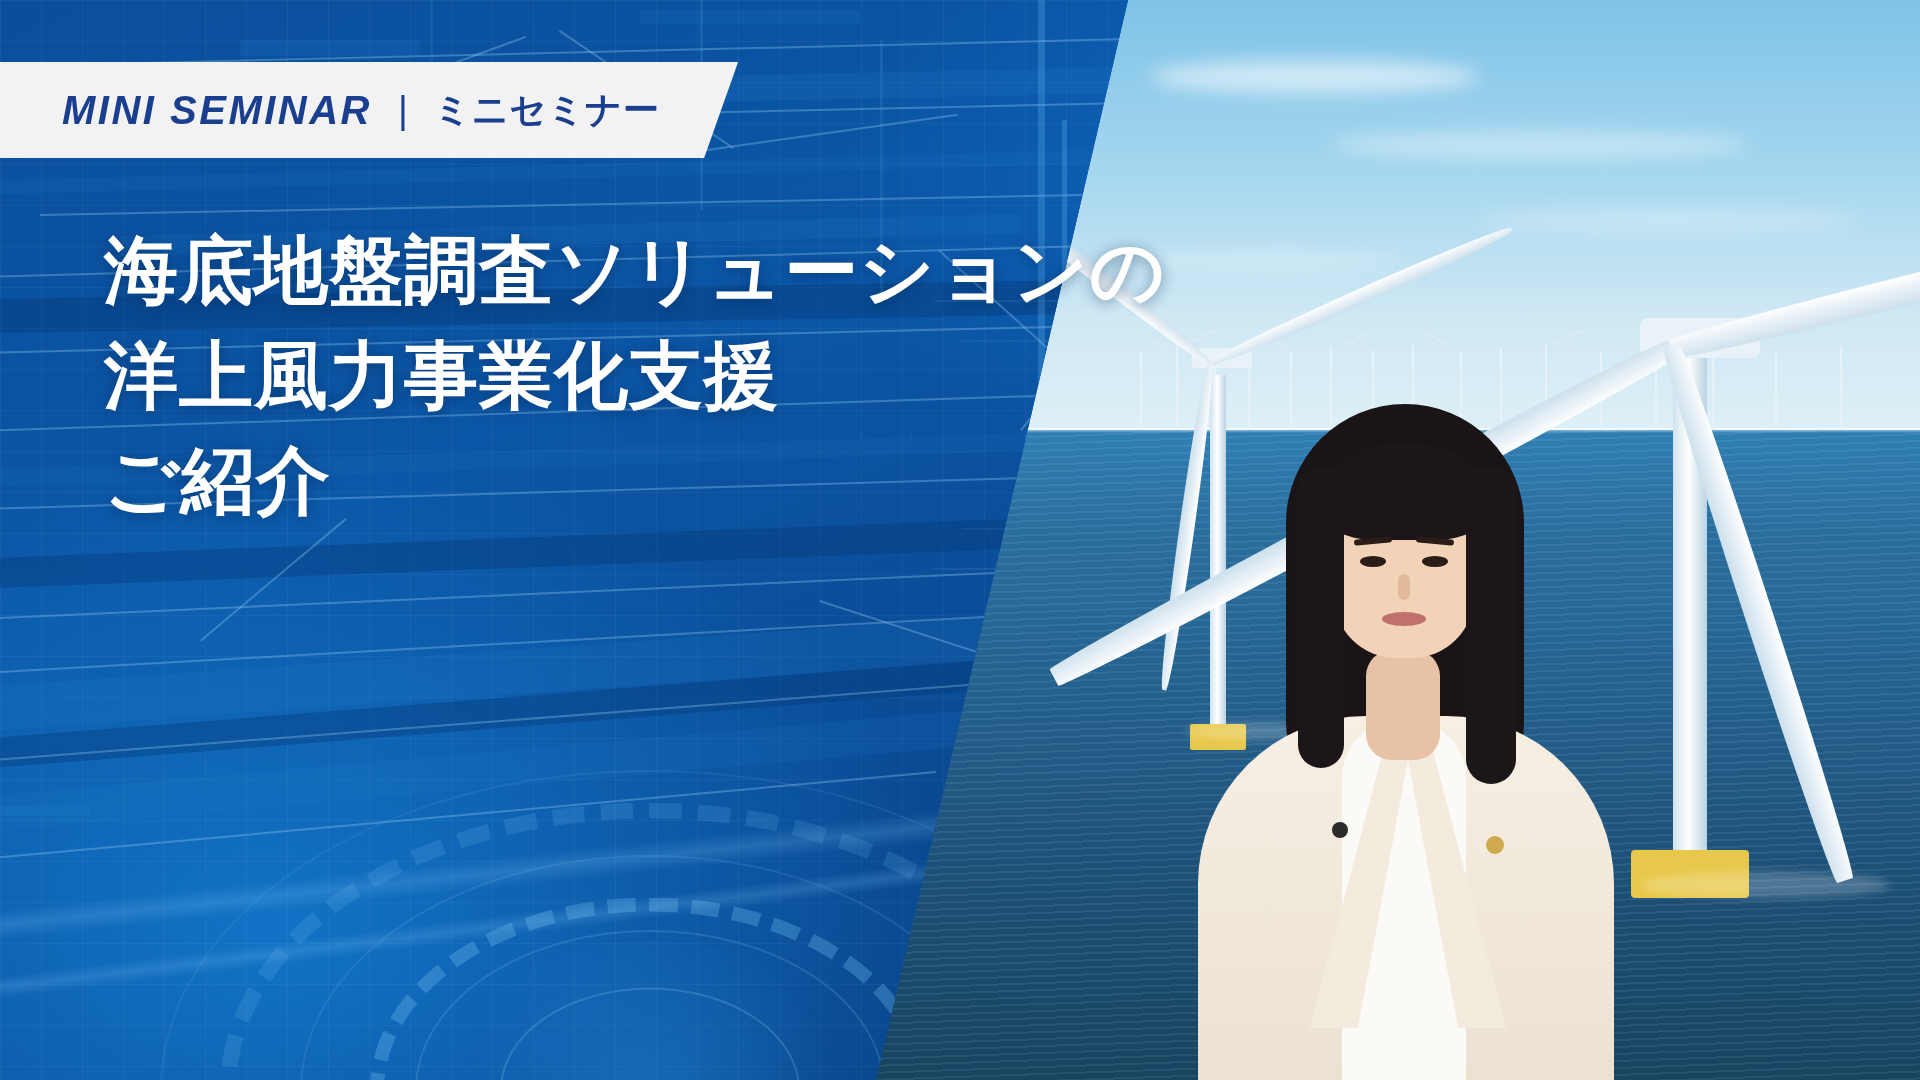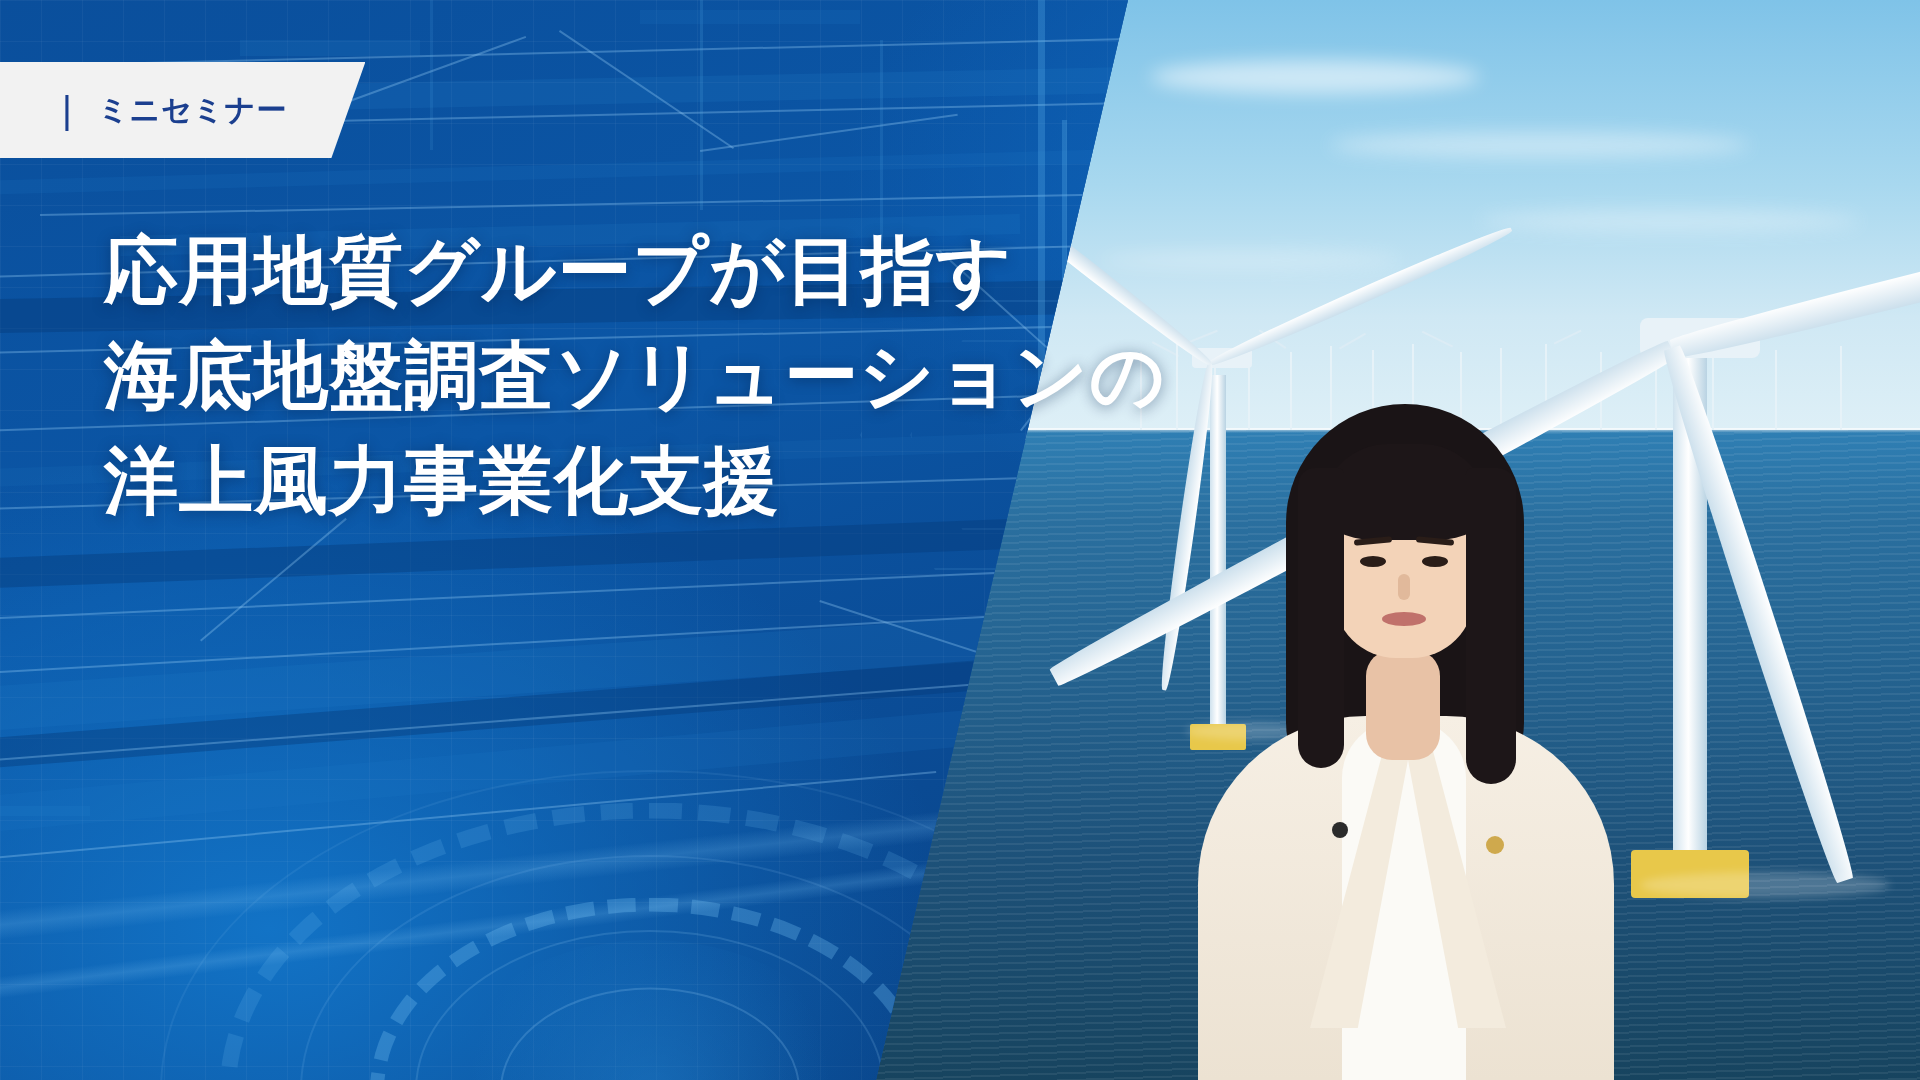--- a/index.html
+++ b/index.html
@@ -77,21 +77,21 @@
     display:flex;align-items:center;gap:26px;
     clip-path:polygon(0 0, 100% 0, calc(100% - 34px) 100%, 0 100%);
     z-index:6;
   }
   .badge .en{
     font-size:40px;font-weight:700;font-style:italic;letter-spacing:2.5px;
     color:#1b3f8f;white-space:nowrap;
   }
   .badge .sep{color:#1b3f8f;font-size:38px;font-weight:400;line-height:1;}
   .badge .ja{
-    font-size:30px;font-weight:700;letter-spacing:1px;color:#1b3f8f;white-space:nowrap;
+    font-size:36px;font-weight:700;letter-spacing:1px;color:#1b3f8f;white-space:nowrap;
   }
 
   
   .title{
     position:absolute;left:104px;top:218px;z-index:6;
     color:#fff;font-weight:700;font-size:74px;line-height:1.42;
     letter-spacing:1px;
     text-shadow:0 2px 14px rgba(2,30,70,.45);
     white-space:nowrap;
   }
@@ -230,28 +230,29 @@
       <div class="dash" style="width:560px;height:385px;"></div>
       <div class="ring" style="width:700px;height:470px;opacity:.6;"></div>
       <div class="dash" style="width:860px;height:575px;opacity:.55;border-width:16px;"></div>
       <div class="ring" style="width:980px;height:640px;opacity:.45;"></div>
     </div>
     <div class="sweepband" style="top:930px;height:30px;transform:rotate(-6deg);"></div>
     <div class="sweepband" style="top:1000px;height:22px;transform:rotate(-7deg);"></div>
   </div>
 
   <div class="badge">
+    <span class="en">MINI SEMINAR</span>
     <span class="sep">|</span>
     <span class="ja">ミニセミナー</span>
   </div>
 
   <div class="title">
-    <div>応用地質グループが目指す</div>
     <div>海底地盤調査ソリューションの</div>
     <div>洋上風力事業化支援</div>
+    <div>ご紹介</div>
   </div>
 
   <div class="person">
 
     <div class="p-el hair-back" style="left:96px;top:6px;width:238px;height:404px;border-radius:120px 120px 86px 86px;"></div>
 
     <div class="p-el jacket" style="left:8px;top:318px;width:416px;height:364px;border-radius:168px 168px 0 0;"></div>
 
     <div class="p-el shirt" style="left:152px;top:322px;width:124px;height:360px;border-radius:58px 58px 0 0;"></div>
 

